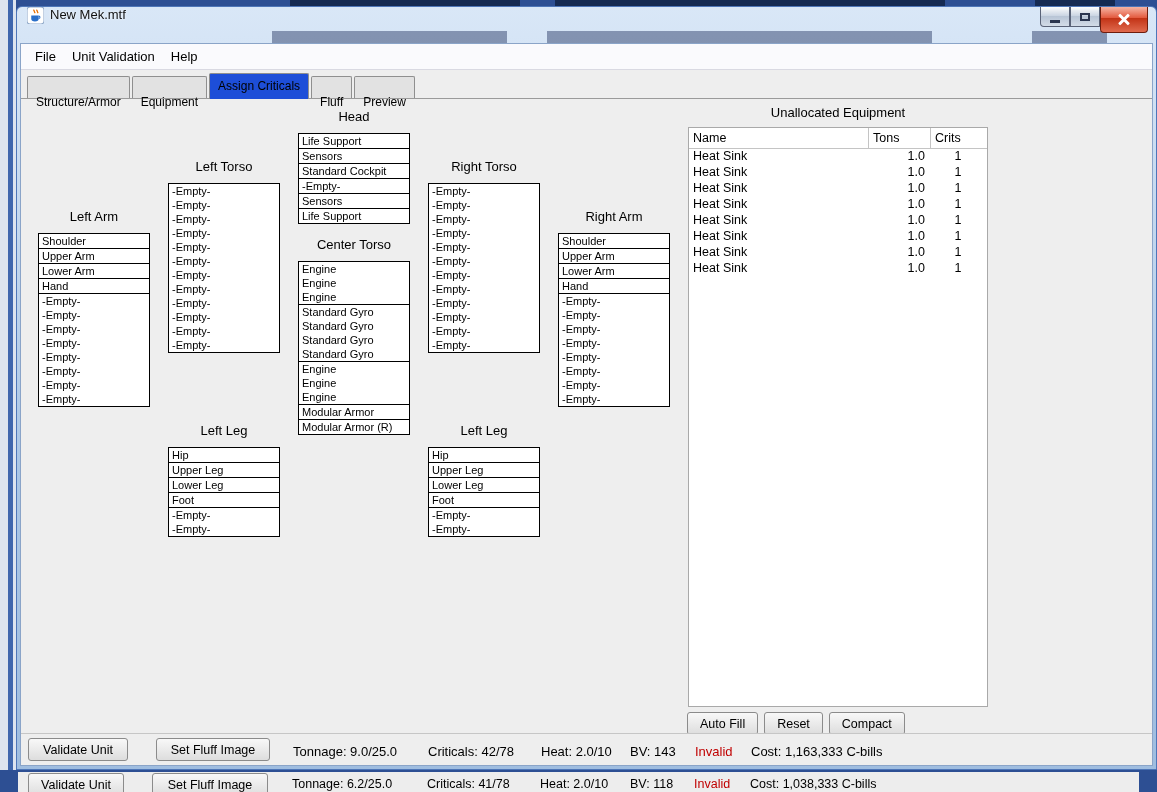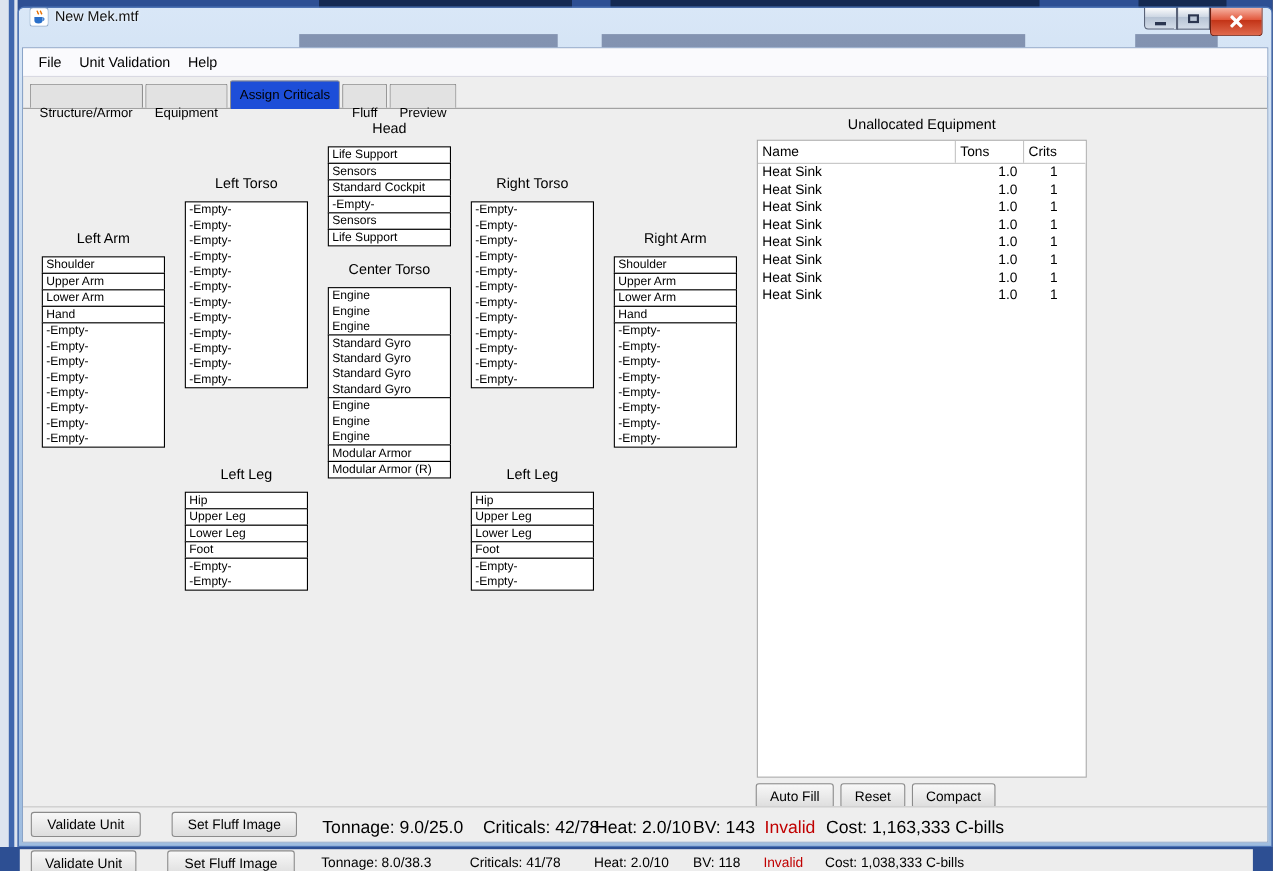--- a/index.html
+++ b/index.html
@@ -84,26 +84,26 @@
   .unalloc-buttons { position:absolute; left:666px; top:613px; display:flex; gap:6px; }
 
   .btn { background:linear-gradient(#f8f8f8, #ddd); border:1px solid #8b8b8b; border-radius:3px;
          font-size:12.5px; padding:3px 12px; color:#000; font-family:"Liberation Sans",sans-serif;
          height:23px; white-space:nowrap; cursor:default; }
 
   
   .statusbar { position:absolute; left:0; right:0; bottom:0; height:32px;
                background:#eeeeee; border-top:1px solid #c6c6c6; }
   .statusbar .btn { position:absolute; top:4px; }
-  .sb-text { position:absolute; top:10px; font-size:16px; white-space:nowrap; color:#000; }
+  .sb-text { position:absolute; top:10px; font-size:13px; white-space:nowrap; color:#000; }
   .invalid { color:#c00000; }
 
   .sb-validate { left:7px;  width:100px; }
   .sb-fluff    { left:135px; width:114px; }
-  .sb-tonnage  { left:272px; } .sb-crits { left:407px;margin-left:11px; } .sb-heat { left:520px; }
+  .sb-tonnage  { left:272px; } .sb-crits { left:407px; } .sb-heat { left:520px; }
   .sb-bv { left:609px; } .sb-invalid { left:674px; } .sb-cost { left:730px; }
 
   .bb-validate { left:10px;  width:96px; }
   .bb-fluff    { left:134px; width:116px; }
   .bb-tonnage  { left:274px; } .bb-crits { left:409px; } .bb-heat { left:522px; }
   .bb-bv { left:612px; } .bb-invalid { left:676px; } .bb-cost { left:732px; }
 </style>
 </head>
 <body>
 
@@ -113,21 +113,21 @@
   <div class="bg-seg" style="left:555px; width:390px;"></div>
   <div class="bg-seg" style="left:1035px; width:80px;"></div>
   <div class="bg-left">
     <div class="bg-left-line"></div>
   </div>
 
   <div class="bg-bottom">
     <div class="bg-statusbar">
       <button class="btn bb-item bb-validate">Validate Unit</button>
       <button class="btn bb-item bb-fluff">Set Fluff Image</button>
-      <span class="bb-item bb-tonnage">Tonnage: 8.0/38.3</span>
+      <span class="bb-item bb-tonnage">Tonnage: 6.2/25.0</span>
       <span class="bb-item bb-crits">Criticals: 41/78</span>
       <span class="bb-item bb-heat">Heat: 2.0/10</span>
       <span class="bb-item bb-bv">BV: 118</span>
       <span class="bb-item bb-invalid invalid">Invalid</span>
       <span class="bb-item bb-cost">Cost: 1,038,333 C-bills</span>
     </div>
   </div>
 
   <div class="window">
     <div class="glass-smudge" style="left:255px; width:235px;"></div>

